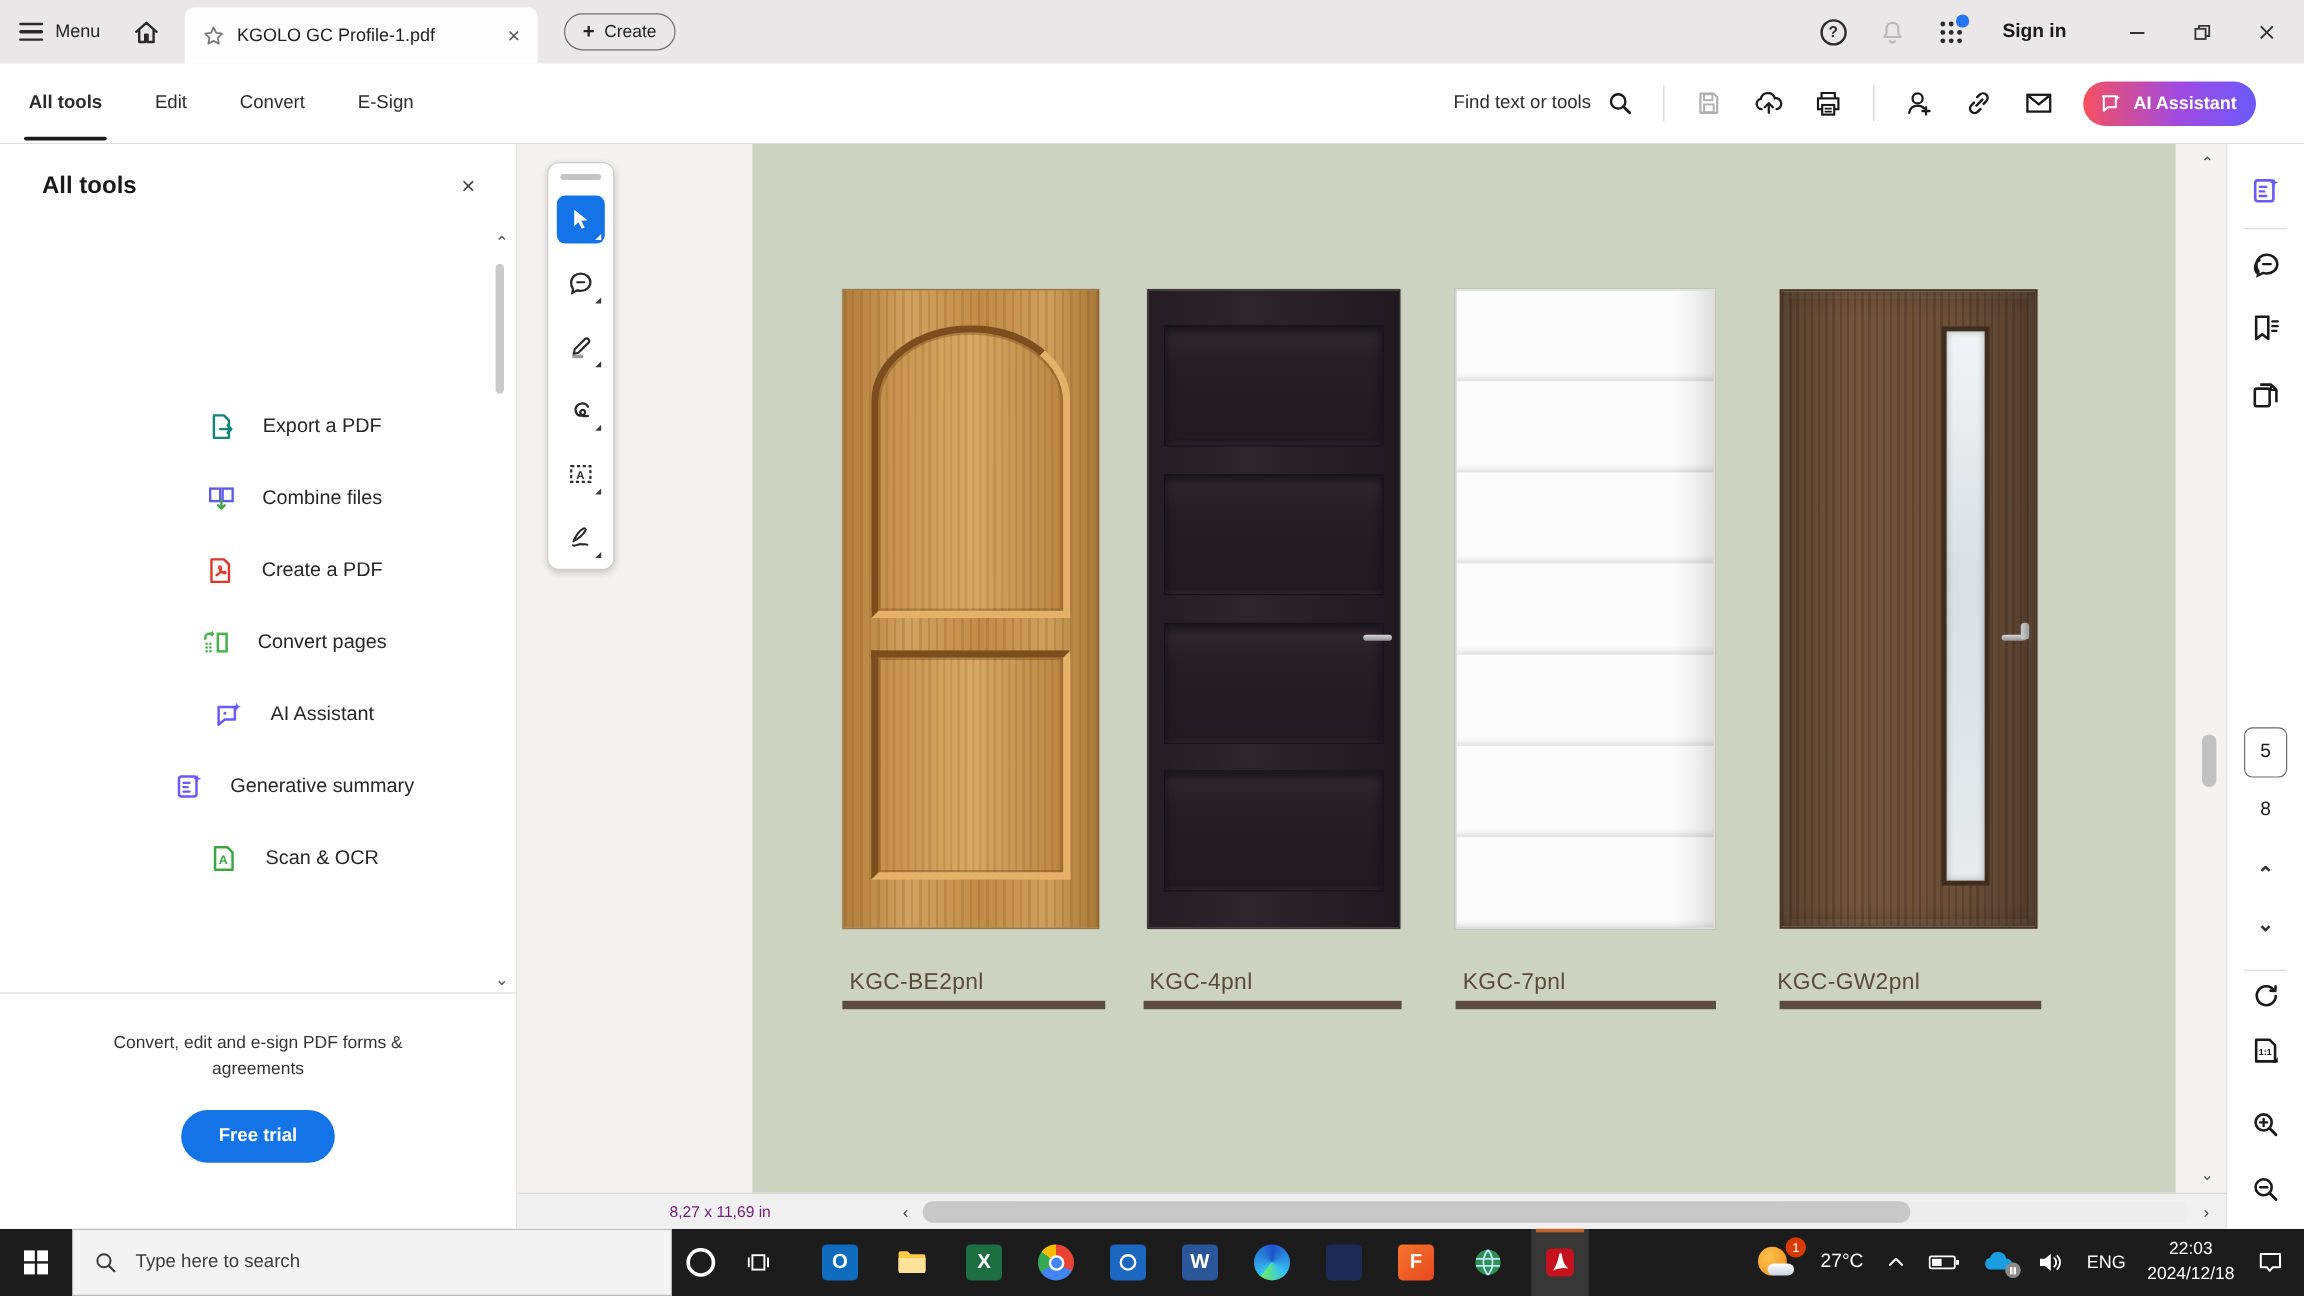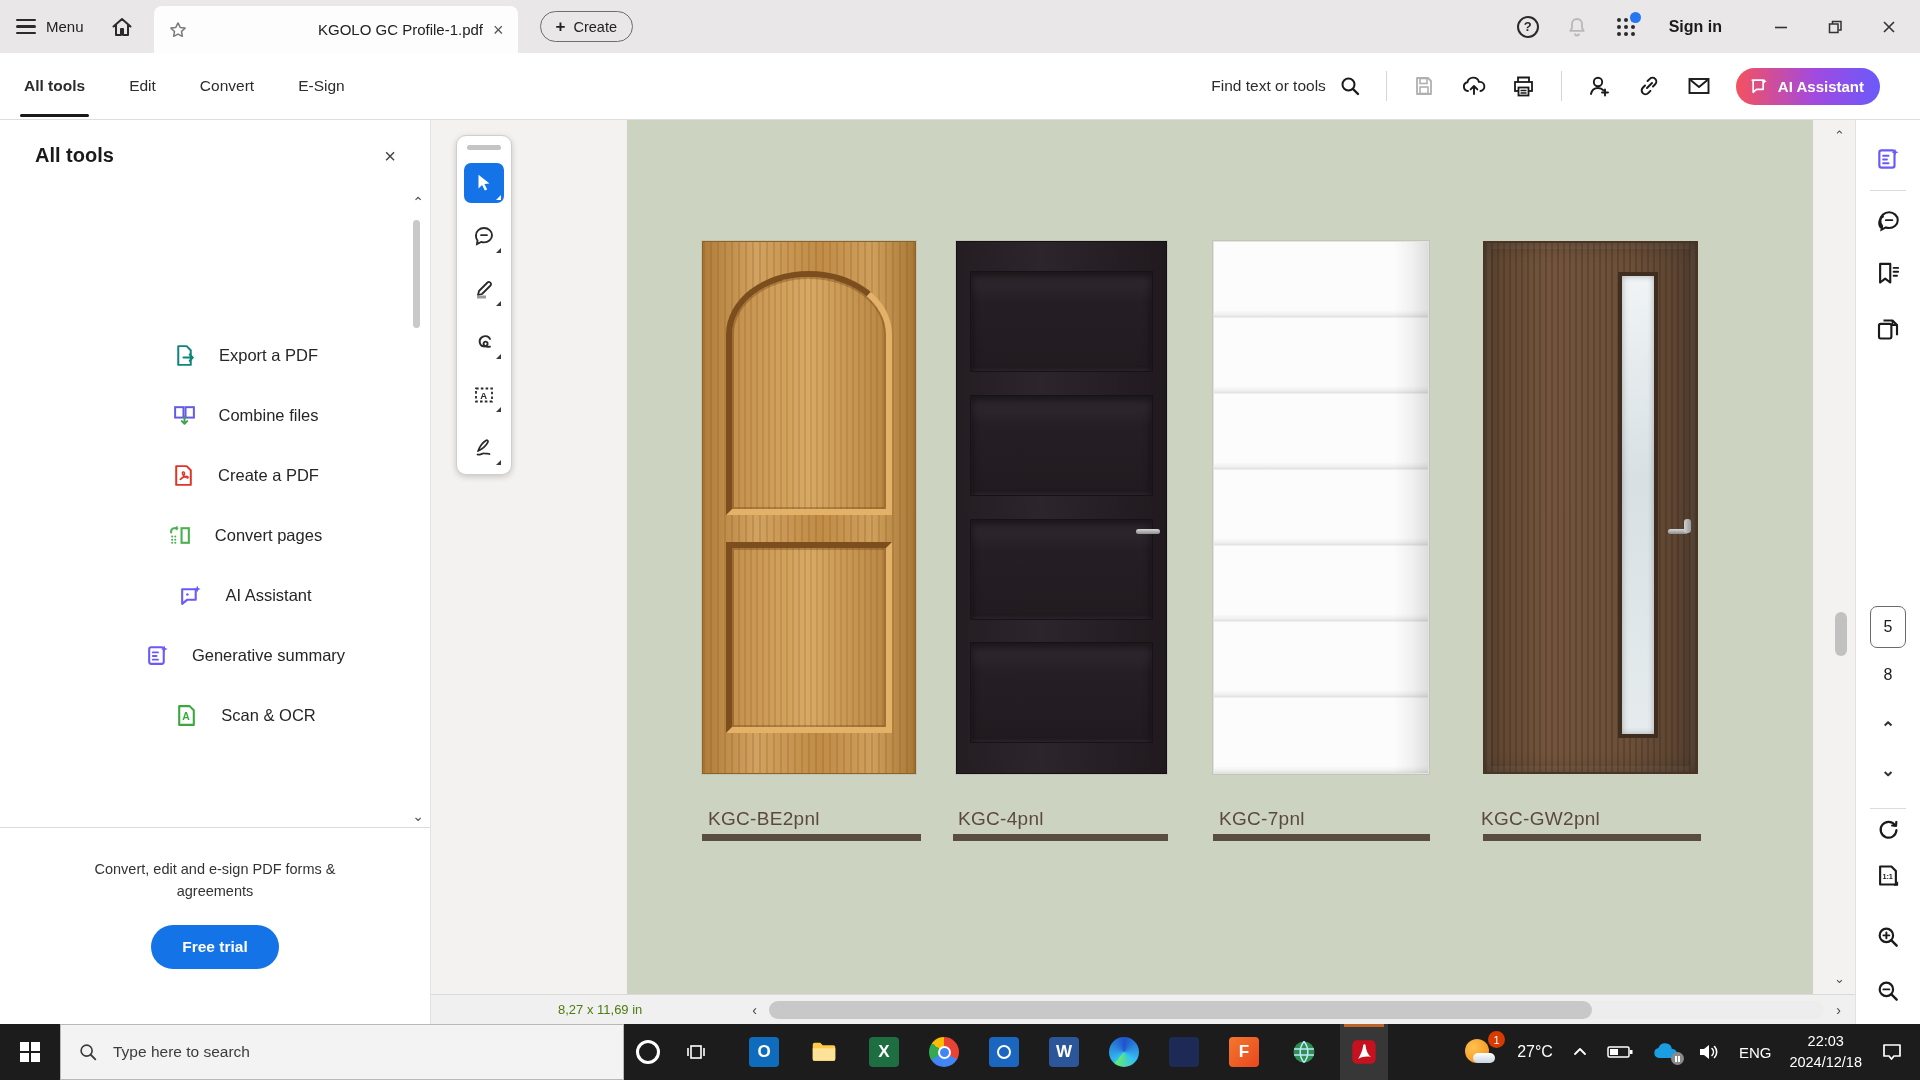--- a/index.html
+++ b/index.html
@@ -6,22 +6,22 @@
   html,body { width:1920px; height:1080px; overflow:hidden; background:#fff;
     font-family:"Liberation Sans", sans-serif; color:#2c2c2c; }
 
   
   .titlebar { position:relative; height:53px; background:#e9e7e7; display:flex; align-items:center; }
   .menu-btn { display:flex; align-items:center; gap:10px; margin-left:16px; cursor:pointer; }
   .hamburger { width:20px; display:flex; flex-direction:column; gap:4px; }
   .hamburger span { height:2.5px; background:#2b2b2b; border-radius:2px; }
   .menu-label { font-size:15px; color:#222; }
   .home-btn { margin-left:26px; display:flex; align-items:center; }
-  .doc-tab { margin-left:20px; height:47px; align-self:flex-end; width:364px; background:#fdfdfd;
-    border-radius:8px 8px 0 0; display:flex; align-items:center; padding:0 14px; gap:10px;text-align:right; }
+  .doc-tab { margin-left:20px; height:47px; align-self:flex-end; width:294px; background:#fdfdfd;
+    border-radius:8px 8px 0 0; display:flex; align-items:center; padding:0 14px; gap:10px; }
   .tab-title { font-size:15px; color:#222; white-space:nowrap; overflow:hidden; flex:1; }
   .tab-close { font-size:18px; color:#555; cursor:pointer; line-height:1; }
   .create-btn { margin-left:22px; height:31px; padding:0 15px; border:1.6px solid #6e6e6e; border-radius:16px;
     display:flex; align-items:center; gap:8px; font-size:14.5px; color:#222; cursor:pointer; }
   .plus-glyph { font-size:17px; font-weight:bold; }
   .titlebar-right { margin-left:auto; display:flex; align-items:center; gap:26px; padding-right:22px; }
   .help-icon { width:22px; height:22px; border:2px solid #2b2b2b; border-radius:50%;
     display:flex; align-items:center; justify-content:center; font-size:13px; font-weight:bold; color:#2b2b2b; }
   .grid-icon { position:relative; width:22px; height:22px; display:grid; grid-template-columns:repeat(3,1fr); gap:3px; padding:2px; }
   .grid-icon i { background:#2b2b2b; border-radius:2px; }
@@ -124,41 +124,41 @@
   #bar1{left:75px;width:219px} #bar2{left:326px;width:215px} #bar3{left:586px;width:217px} #bar4{left:856px;width:218px}
 
   
   .v-scroll { position:absolute; right:4px; top:0; bottom:30px; width:20px; }
   .v-thumb { position:absolute; top:492px; left:4px; width:12px; height:44px; background:#c1c1c1; border-radius:6px; }
   .v-chev { position:absolute; left:3px; font-size:13px; color:#555; cursor:pointer; }
 
   
   .statusbar { position:absolute; left:0; right:0; bottom:0; height:30px; background:#f0f0f0;
     border-top:1px solid #dadada; display:flex; align-items:center; font-size:13px; }
-  .size-label { margin-left:127px; color:#4d7c0f; }
+  .size-label { margin-left:127px; color:#701a75; }
   .h-chev { color:#444; font-size:14px; cursor:pointer; }
   .h-chev.left { margin-left:110px; }
   .h-track { position:relative; margin:0 12px; height:18px; flex:1; background:#ededed; border-radius:9px; }
   .h-thumb { position:absolute; left:0; top:0; height:18px; width:78%; background:#c8c8c8; border-radius:9px; }
 
   
   .right-rail { position:relative; width:65px; background:#fff; border-left:1px solid #e2e2e2; }
   .rail-item { position:absolute; left:50%; transform:translateX(-50%); cursor:pointer; }
   .rail-div { position:absolute; left:14px; right:14px; height:1px; background:#dcdcdc; }
   .page-box { top:486px; width:36px; height:42px; border:1.5px solid #6b6b6b; border-radius:7px; background:#fff;
     display:flex; align-items:center; justify-content:center; font-size:16px; color:#1a1a1a; }
   .page-total { top:546px; font-size:16px; color:#1a1a1a; cursor:default; }
   .rail-chev { font-size:17px; color:#333; font-weight:bold; }
 
   
   .taskbar { height:56px; background:#1c1c1c; display:flex; align-items:stretch; }
   .tb-start { width:60px; display:flex; align-items:center; justify-content:center; cursor:pointer; }
   .win-logo { width:20px; height:20px; display:grid; grid-template-columns:1fr 1fr; gap:2px; }
   .win-logo i { background:#fff; }
-  .tb-search { width:564px; background:#f3f3f3; border:1px solid #b8b8b8; display:flex; align-items:center; gap:14px; padding-left:16px; cursor:text; }
+  .tb-search { width:500px; background:#f3f3f3; border:1px solid #b8b8b8; display:flex; align-items:center; gap:14px; padding-left:16px; cursor:text; }
   .tb-search span { font-size:15.5px; color:#3c3c3c; }
   .tb-cell { width:48px; display:flex; align-items:center; justify-content:center; cursor:pointer; position:relative; }
   .app-row { display:flex; margin-left:20px; gap:12px; }
   .app-tile { width:30px; height:30px; border-radius:4px; display:flex; align-items:center; justify-content:center;
     color:#fff; font-weight:bold; font-size:17px; }
   .tb-cell.active-app { background:rgba(255,255,255,.12); }
   .tb-cell.active-app::before { content:""; position:absolute; top:0; left:4px; right:4px; height:3px; background:#c0652a; }
   .tray { margin-left:auto; display:flex; align-items:center; gap:18px; padding-right:16px; }
   .tray-txt { color:#fff; font-size:15px; }
   .weather { position:relative; width:34px; height:30px; cursor:pointer; }

